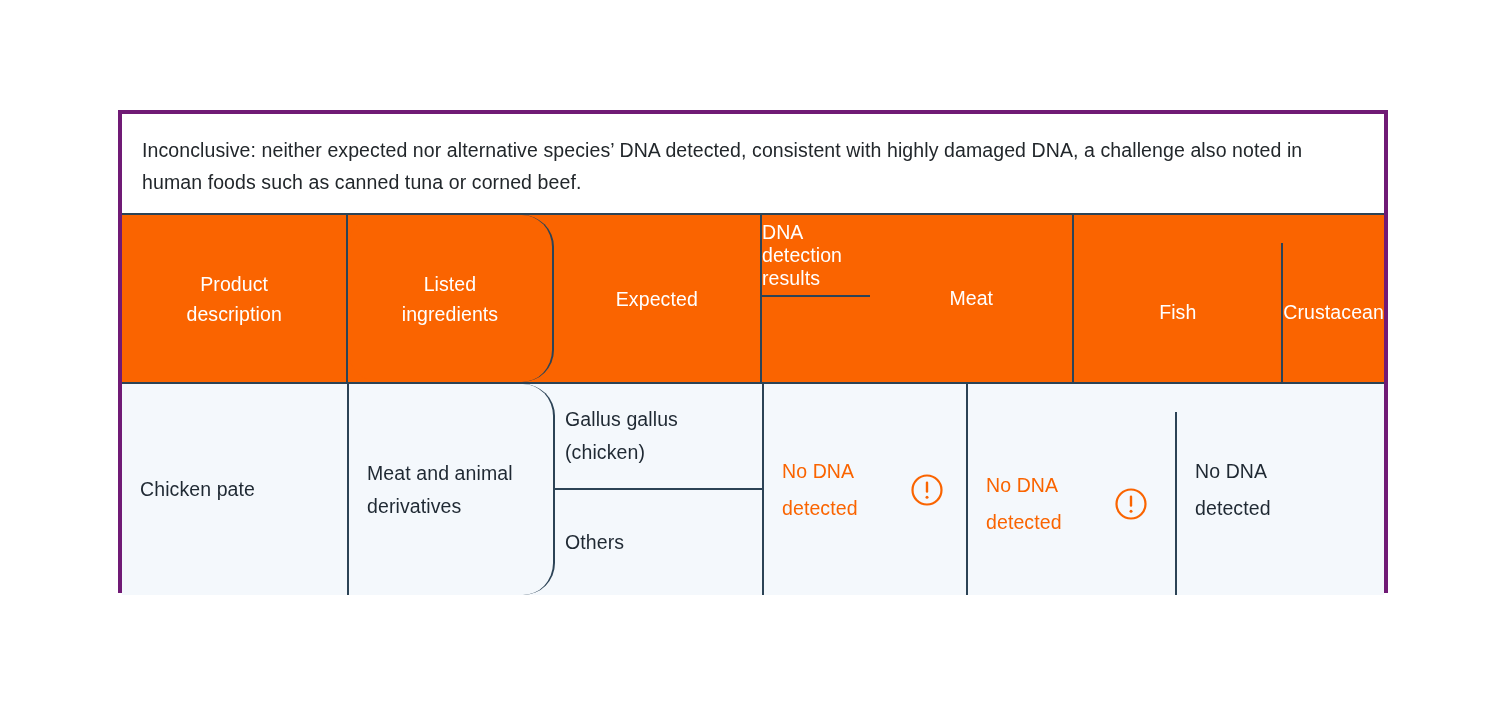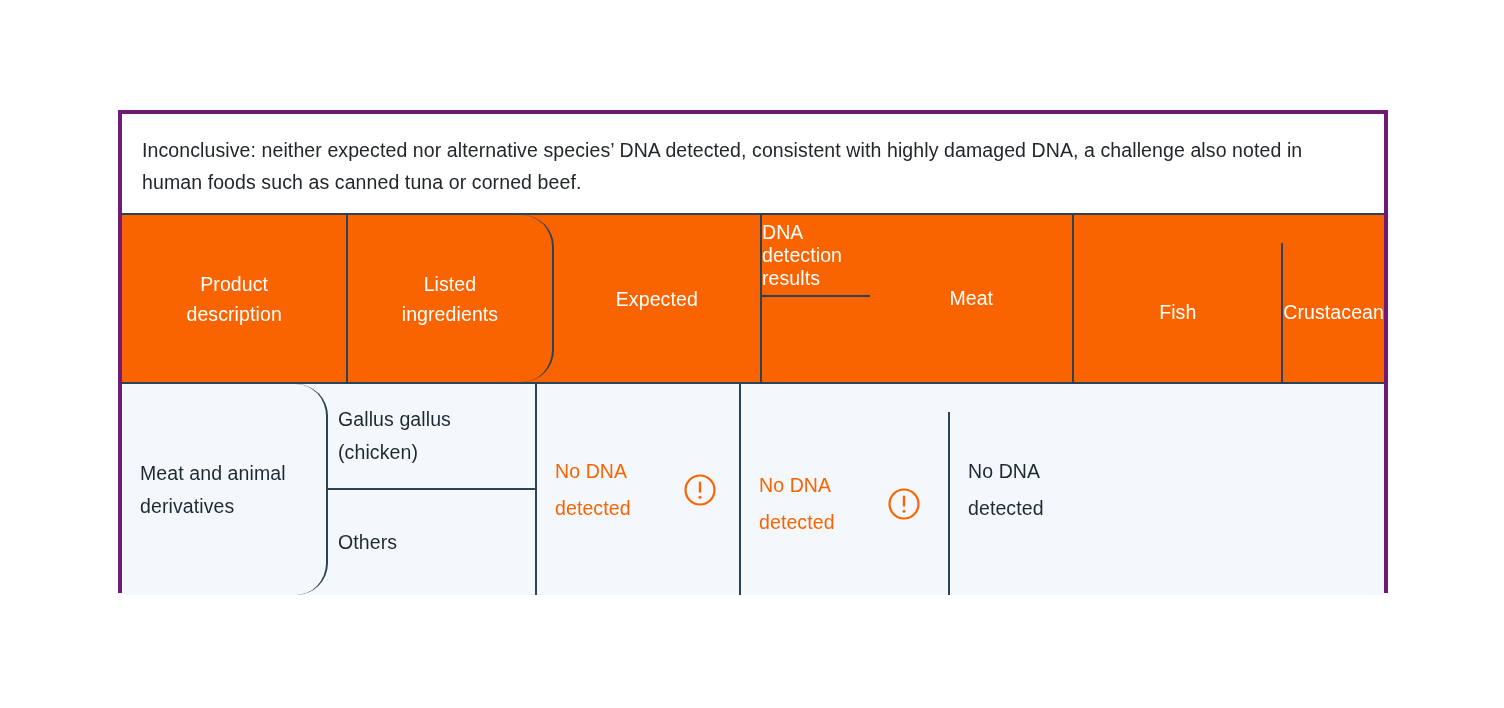--- a/index.html
+++ b/index.html
@@ -217,20 +217,21 @@
         <div class="dna-subs">
           <div class="dna-sub sub-meat">Meat</div>
           <div class="dna-sub sub-fish">Fish</div>
           <div class="dna-sub sub-crus last">Crustacean</div>
         </div>
       </div>
     </div>
 
     <div class="body-row">
 
+      <div class="body-cell col-product">Chicken pate</div>
 
       <div class="body-cell col-ingredients">Meat and animal derivatives</div>
 
       <div class="expected-cell">
         <div class="expected-sub top">Gallus gallus (chicken)</div>
         <div class="expected-sub">Others</div>
       </div>
 
       <div class="result-cell sub-meat">
         <span class="result-text alert">No DNA detected</span>

